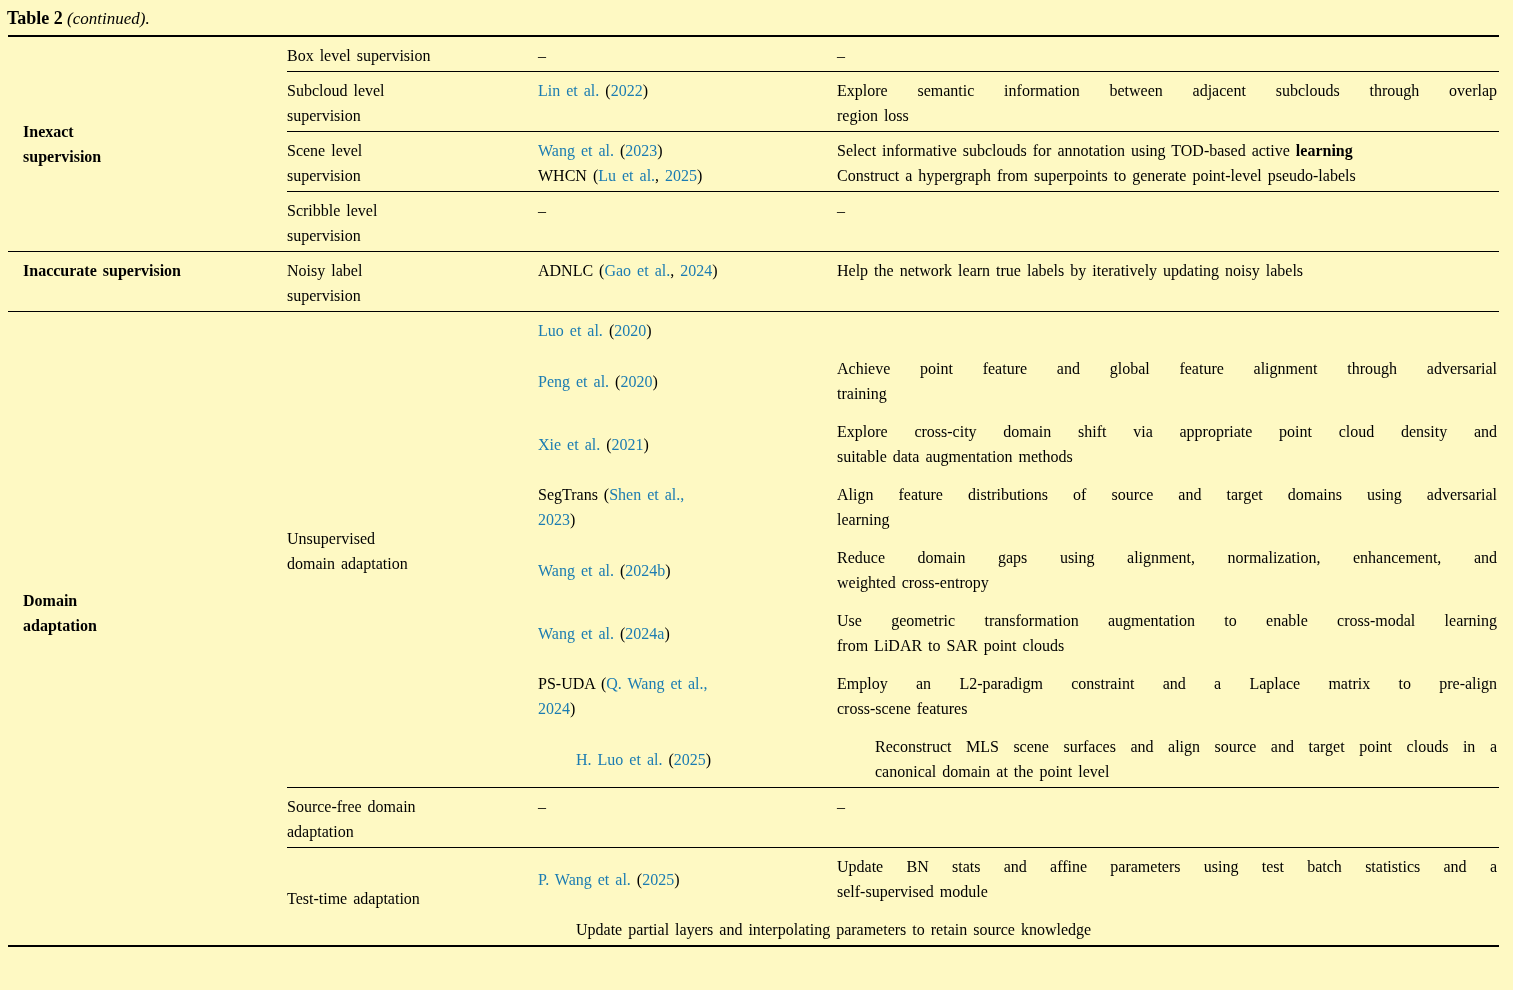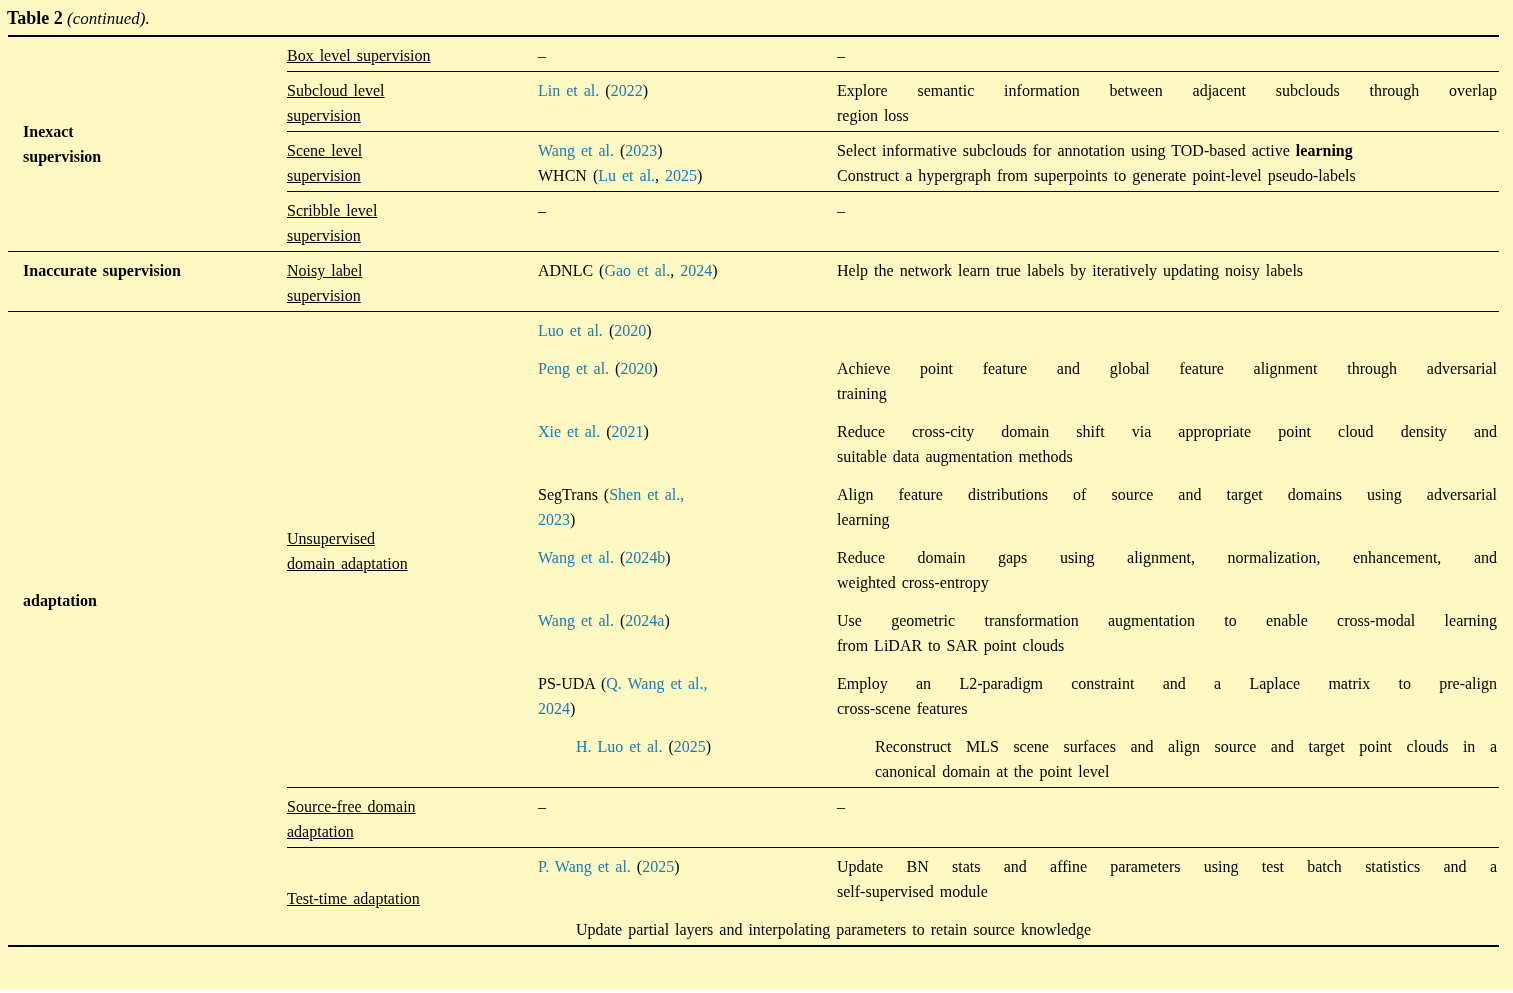--- a/index.html
+++ b/index.html
@@ -32,25 +32,25 @@
   .cat{
     width:279px;
     padding:6px 12px 3px 15px;
     font-weight:bold;
   }
   .g0 .cat{align-self:center;padding-top:0;padding-bottom:0;}
   .g2 .cat{align-self:flex-start;padding-top:276px;}
   .rows{flex:1;display:flex;flex-direction:column;min-width:0;}
   .row{display:flex;border-top:1px solid #000;padding:6px 0 3px 0;}
   .row:first-child{border-top:none;}
-  .sub{width:251px;padding-right:12px;text-decoration:underline;}
+  .sub{width:251px;padding-right:12px;}
   .sub.vcenter{align-self:center;}
   .entries{flex:1;display:flex;flex-direction:column;min-width:0;}
   .entry{display:flex;min-width:0;}
-  .entry.gapped{margin-bottom:13px;}
+  .entry.gapped{margin-bottom:13px;align-items:center;}
   .entry.gapped:last-child{margin-bottom:0;margin-left:38px;}
   .cit{width:299px;padding-right:12px;}
   .desc{flex:1;min-width:0;padding-right:2px;}
   .line{
     font-size:16px;
     line-height:25px;
     word-spacing:2px;
   }
   .line.stretch{text-align:justify;text-align-last:justify;}
   .link{color:var(--link,#1b7cb2);font-family:Liberation Serif, serif;}
@@ -163,20 +163,21 @@
                 <div class="cell desc">
                   <div class="line"><span>Help the network learn true labels by iteratively updating noisy labels</span></div>
                 </div>
               </div>
             </div>
           </div>
         </div>
       </div>
       <div class="group g2">
         <div class="cell cat">
+          <div class="line">Domain</div>
           <div class="line">adaptation</div>
         </div>
         <div class="rows">
           <div class="row">
             <div class="cell sub vcenter">
               <div class="line">Unsupervised</div>
               <div class="line">domain adaptation</div>
             </div>
             <div class="entries">
               <div class="entry gapped">
@@ -191,21 +192,21 @@
                 <div class="cell desc">
                   <div class="line stretch"><span>Achieve point feature and global feature alignment through adversarial</span></div>
                   <div class="line"><span>training</span></div>
                 </div>
               </div>
               <div class="entry gapped">
                 <div class="cell cit">
                   <div class="line"><span class="link">Xie et al.</span><span> (</span><span class="link">2021</span><span>)</span></div>
                 </div>
                 <div class="cell desc">
-                  <div class="line stretch"><span>Reduce cross-city domain shift via appropriate point cloud density and</span></div>
+                  <div class="line stretch"><span>Explore cross-city domain shift via appropriate point cloud density and</span></div>
                   <div class="line"><span>suitable data augmentation methods</span></div>
                 </div>
               </div>
               <div class="entry gapped">
                 <div class="cell cit">
                   <div class="line"><span>SegTrans (</span><span class="link">Shen et al.,</span></div>
                   <div class="line"><span class="link">2023</span><span>)</span></div>
                 </div>
                 <div class="cell desc">
                   <div class="line stretch"><span>Align feature distributions of source and target domains using adversarial</span></div>

